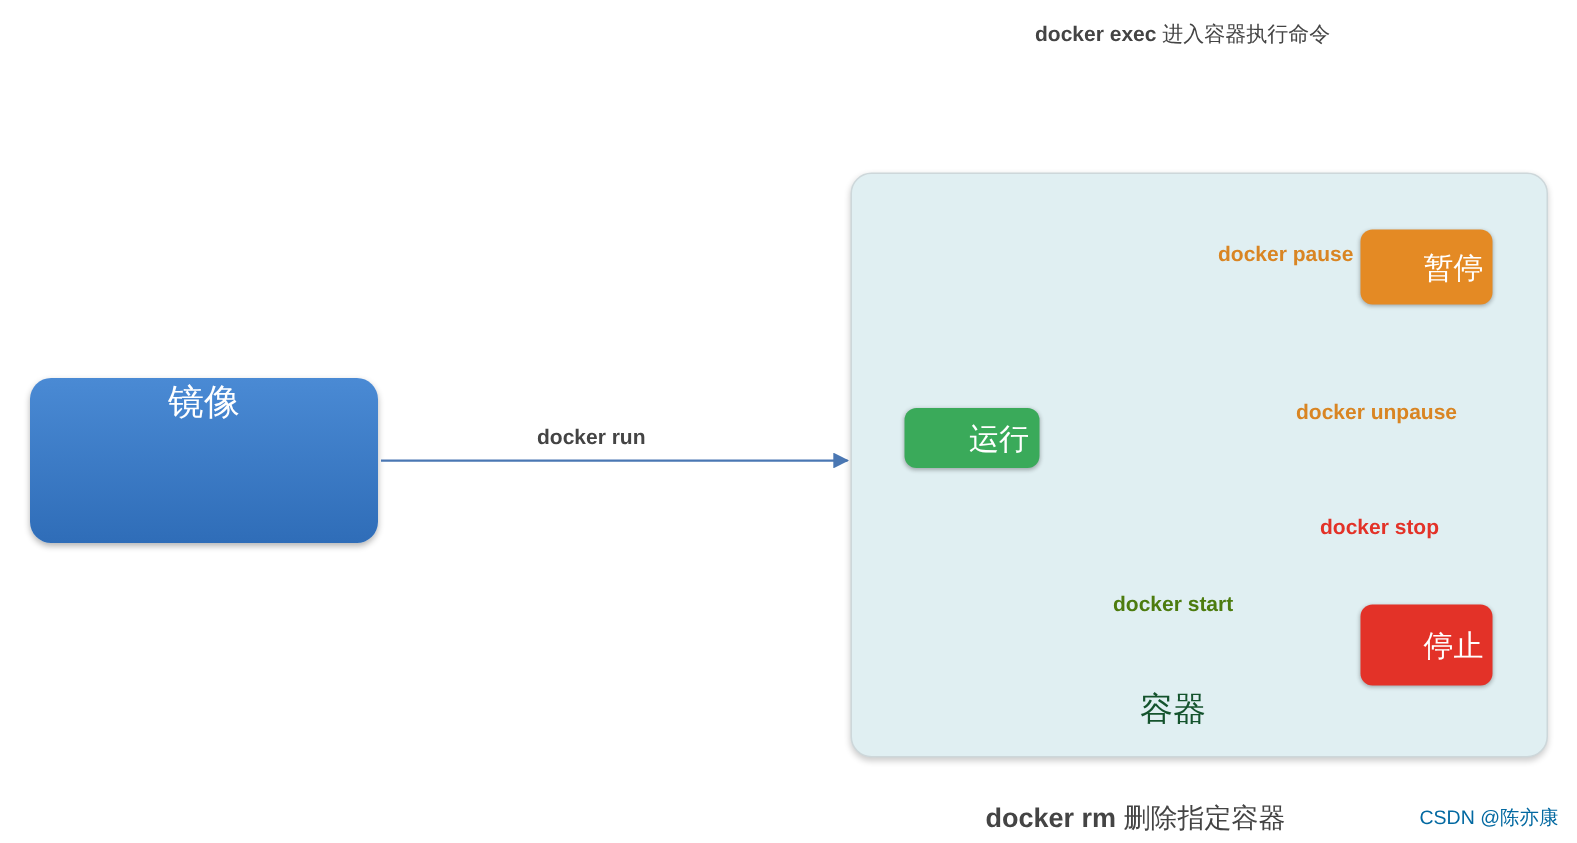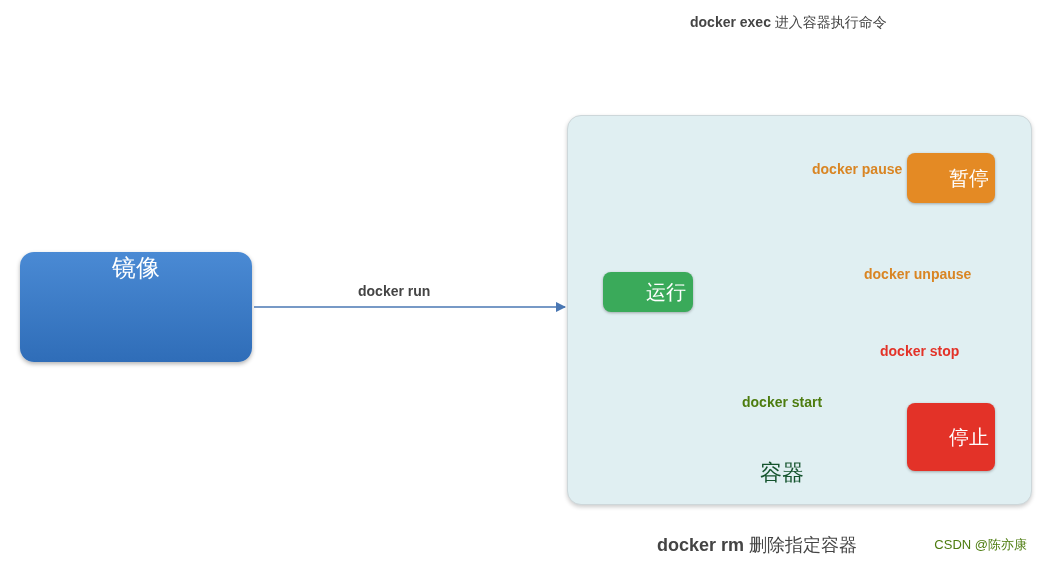--- a/index.html
+++ b/index.html
@@ -69,24 +69,24 @@
       position: absolute;
       left: 657px;
       top: 533px;
       font-size: 18px;
       color: #444;
     }
     .bottom-label b { font-weight: bold; }
     
     .watermark {
       position: absolute;
-      right: 24px;
+      right: 12px;
       bottom: 8px;
       font-size: 13px;
-      color: #4d7c0f;
+      color: #0369a1;
     }
     
     .node {
       position: absolute;
       border-radius: 8px;
       color: #fff;
       font-size: 20px;
       display: flex;
       align-items: center;
       justify-content: center;
@@ -98,21 +98,21 @@
       width: 90px; height: 40px;
       background: #3aaa5a;
     }
     .node-pause {
       left: 907px; top: 153px;
       width: 88px; height: 50px;
       background: #e48a24;
     }
     .node-stop {
       left: 907px; top: 403px;
-      width: 88px; height: 68px;
+      width: 88px; height: 54px;
       background: #e33228;
     }
     
     .cmd-label {
       position: absolute;
       font-size: 14px;
       font-weight: bold;
     }
     .l-pause { left: 812px; top: 161px; color: #d98523; }
     .l-unpause { left: 864px; top: 266px; color: #d98523; }

